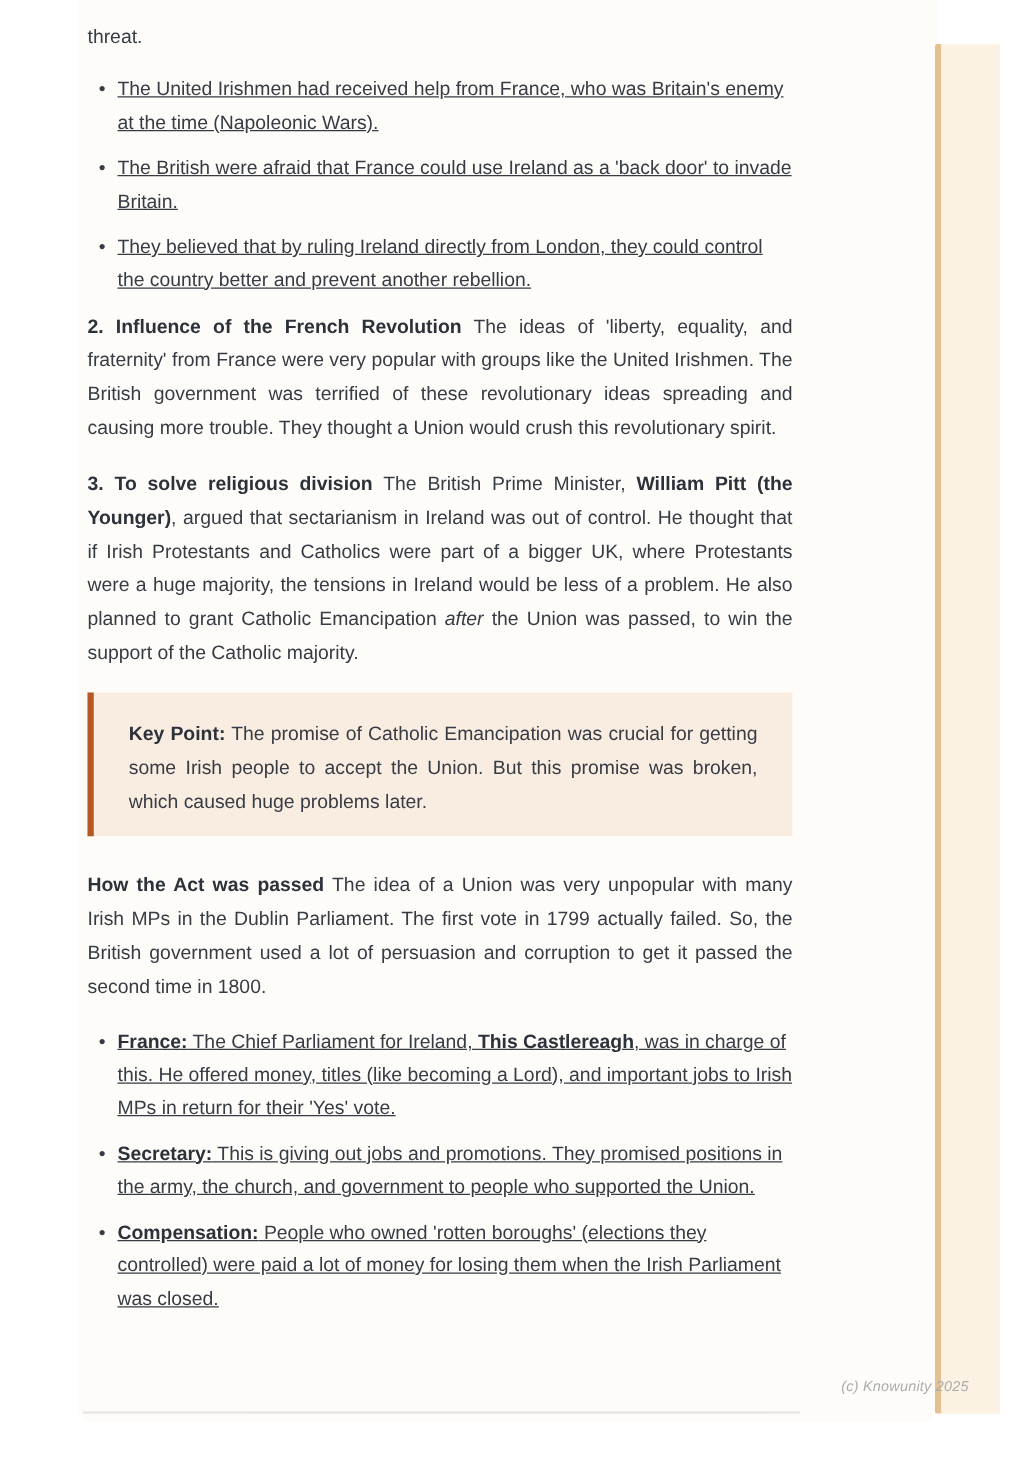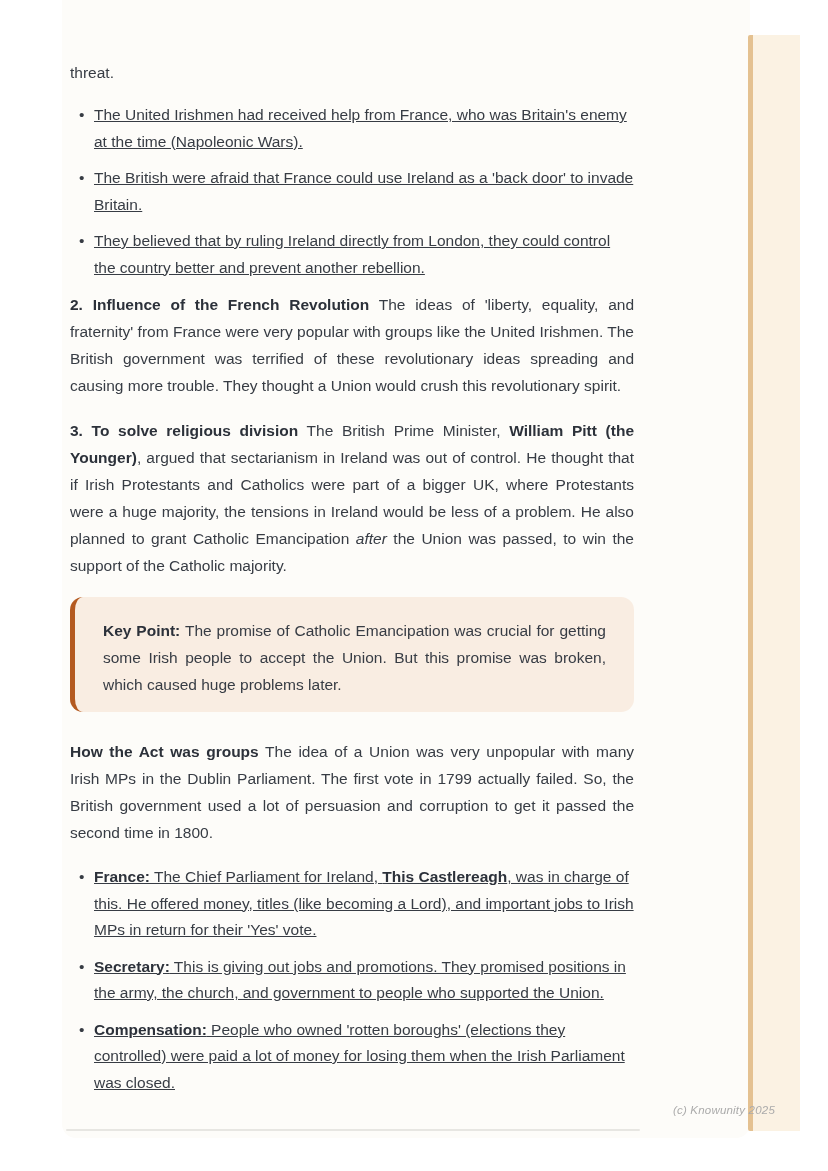--- a/index.html
+++ b/index.html
@@ -29,37 +29,37 @@
   }
   .next-page-strip{
     position:absolute;left:748px;top:35px;width:47px;height:1096px;
     background:var(--strip-fill);
     border-left:5px solid var(--strip-edge);
     border-radius:2px 0 0 2px;
     z-index:1;
   }
   .content{
     position:absolute;left:70px;top:0;width:564px;
-    padding-top:59px;
+    padding-top:16px;
     font-size:15.5px;line-height:27px;
     z-index:2;
   }
   .content .b{font-weight:700;color:var(--bold-text);}
   .content .i{font-style:italic;}
   p{margin:0 0 18px;}
   p.justified{text-align:justify;}
   .fragment{margin:0 0 16px;}
   .blist{margin:0 0 10px;}
   .li{display:flex;margin:0 0 10px;line-height:26.5px;}
   .li .dot{flex:0 0 24px;padding-left:9px;box-sizing:border-box;}
   .li .li-body{flex:1;text-decoration:underline;}
   .keypoint{
     background:var(--keypoint-bg);
     border-left:5px solid var(--keypoint-border);
-    border-radius:13px;
+    border-radius:0;
     padding:20px 28px 14px 28px;
     margin:0 0 26px;
     text-align:justify;
   }
   .divider{
     position:absolute;left:66px;top:1129px;width:574px;height:2px;
     background:var(--divider);border-radius:1px;z-index:3;
   }
   .watermark{
     position:absolute;top:1103px;right:53px;
@@ -93,21 +93,21 @@
   </div>
 
   <p class="justified"><span class="b">2. Influence of the French Revolution</span><span> The ideas of 'liberty, equality, and fraternity' from France were very popular with groups like the United Irishmen. The British government was terrified of these revolutionary ideas spreading and causing more trouble. They thought a Union would crush this revolutionary spirit.</span></p>
 
   <p class="justified"><span class="b">3. To solve religious division</span><span> The British Prime Minister, </span><span class="b">William Pitt (the Younger)</span><span>, argued that sectarianism in Ireland was out of control. He thought that if Irish Protestants and Catholics were part of a bigger UK, where Protestants were a huge majority, the tensions in Ireland would be less of a problem. He also planned to grant Catholic Emancipation </span><span class="i">after</span><span> the Union was passed, to win the support of the Catholic majority.</span></p>
 
   <div class="keypoint">
     <span><span class="b">Key Point:</span><span> The promise of Catholic Emancipation was crucial for getting some Irish people to accept the Union. But this promise was broken, which caused huge problems later.</span></span>
   </div>
 
-  <p class="justified"><span class="b">How the Act was groups</span><span> The idea of a Union was very unpopular with many Irish MPs in the Dublin Parliament. The first vote in 1799 actually failed. So, the British government used a lot of persuasion and corruption to get it passed the second time in 1800.</span></p>
+  <p class="justified"><span class="b">How the Act was passed</span><span> The idea of a Union was very unpopular with many Irish MPs in the Dublin Parliament. The first vote in 1799 actually failed. So, the British government used a lot of persuasion and corruption to get it passed the second time in 1800.</span></p>
 
   <div class="blist">
     <div class="li">
       <span class="dot">•</span>
       <span class="li-body"><span class="b">France:</span><span> The Chief Parliament for Ireland, </span><span class="b">This Castlereagh</span><span>, was in charge of this. He offered money, titles (like becoming a Lord), and important jobs to Irish MPs in return for their 'Yes' vote.</span></span>
     </div>
     <div class="li">
       <span class="dot">•</span>
       <span class="li-body"><span class="b">Secretary:</span><span> This is giving out jobs and promotions. They promised positions in the army, the church, and government to people who supported the Union.</span></span>
     </div>

